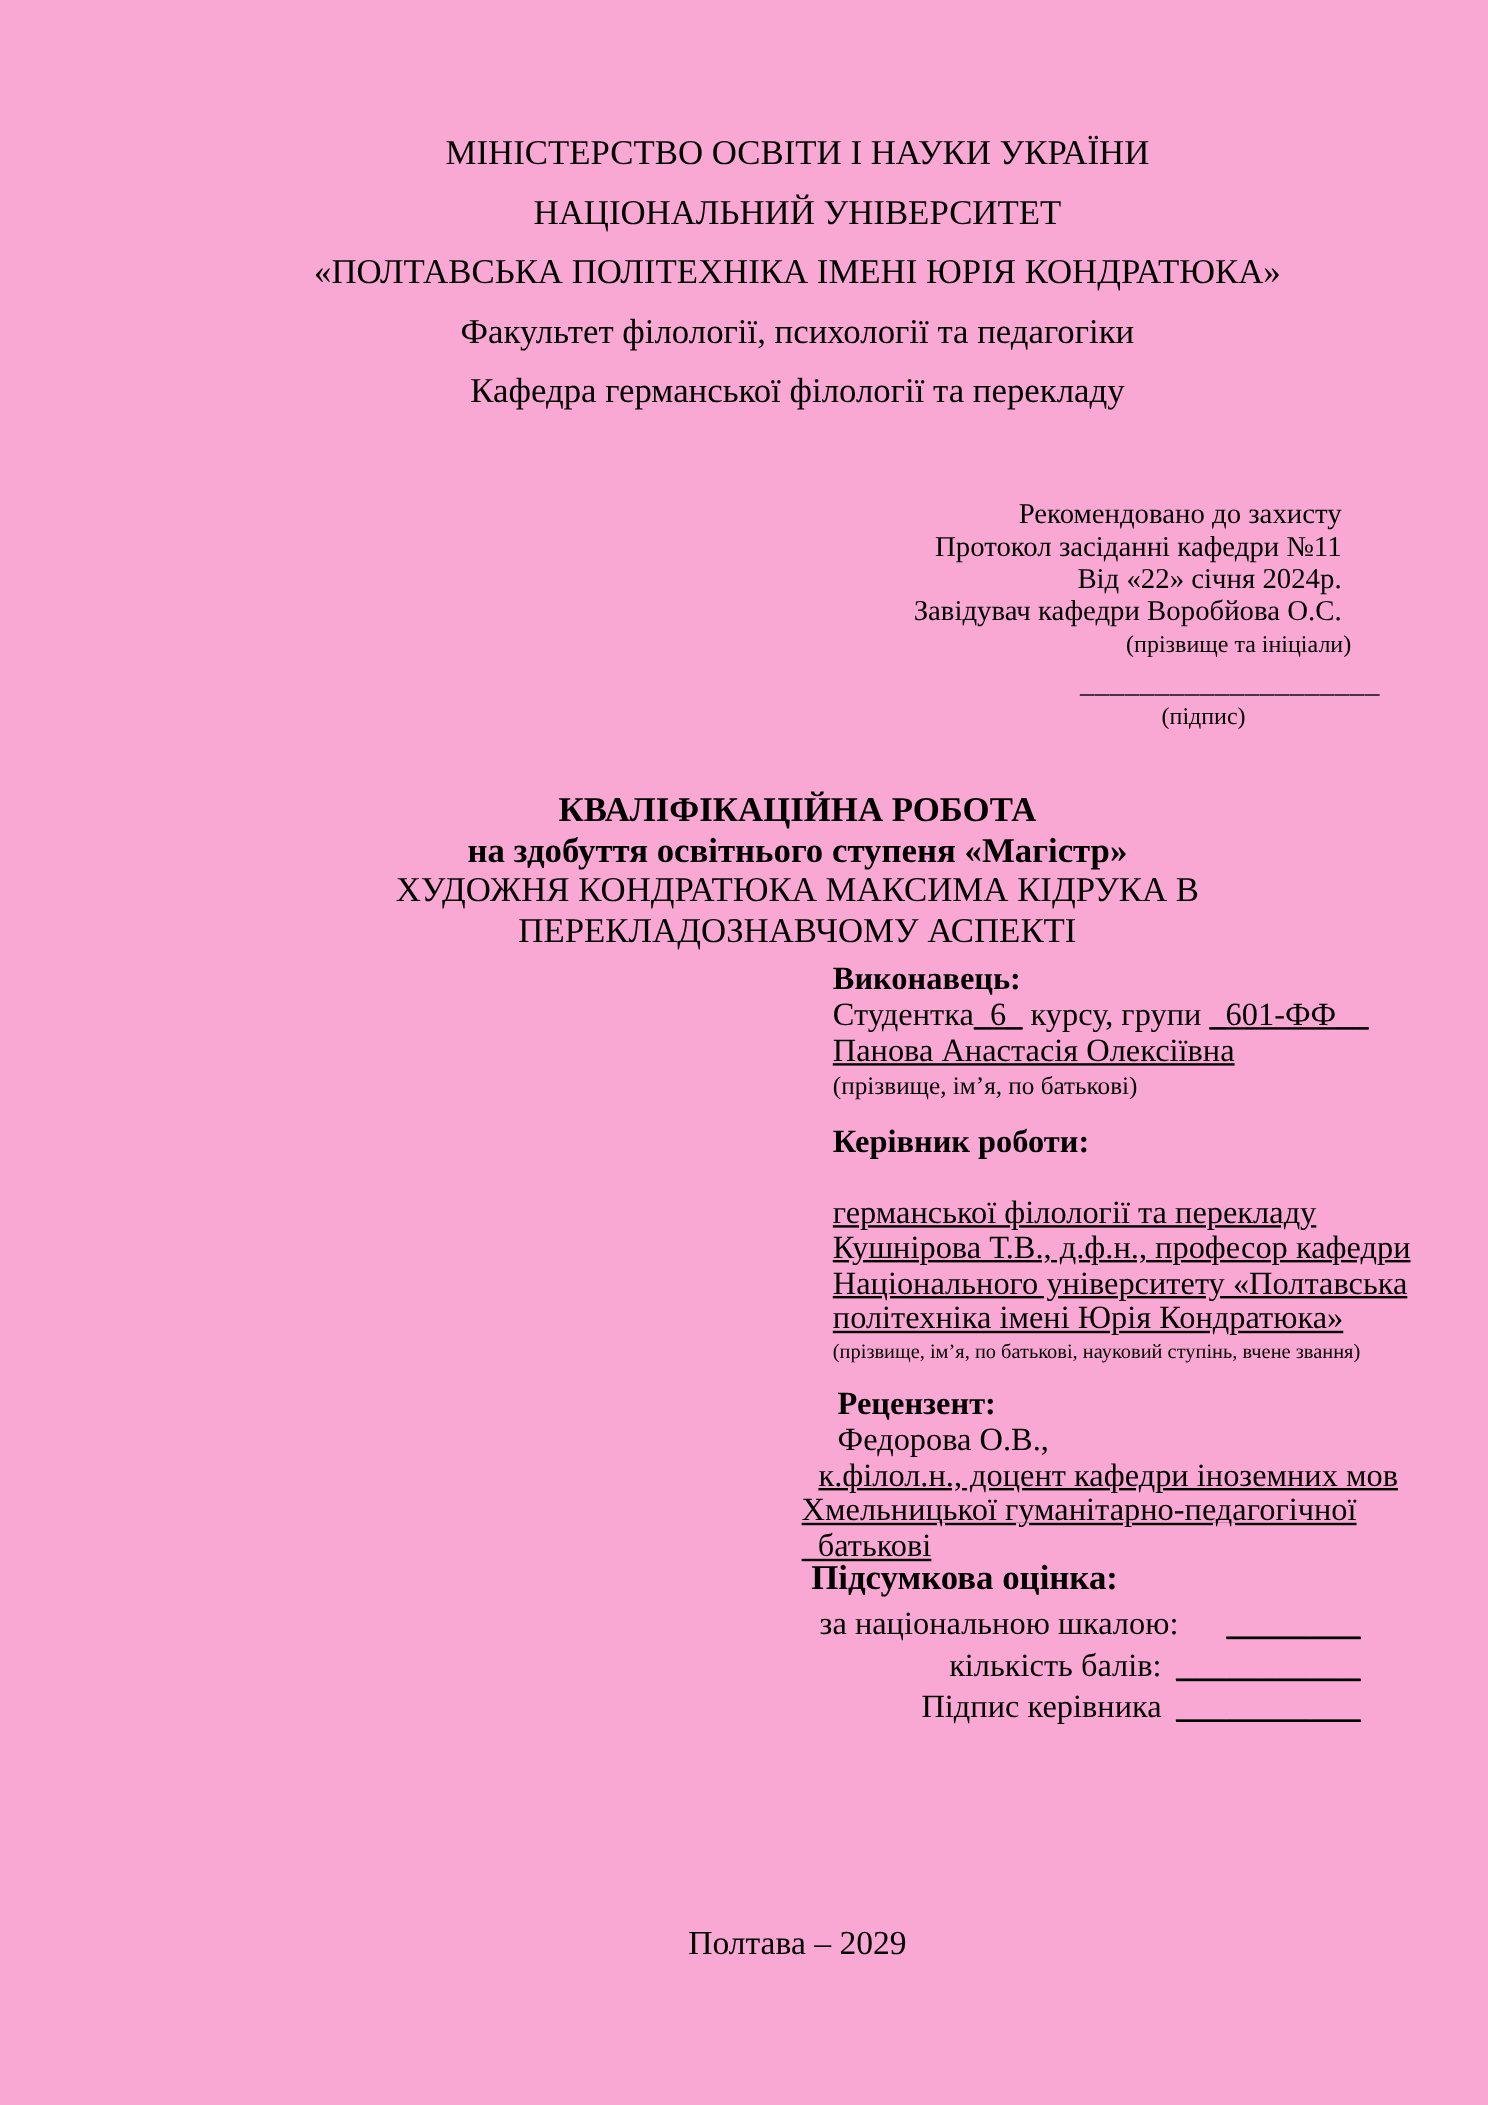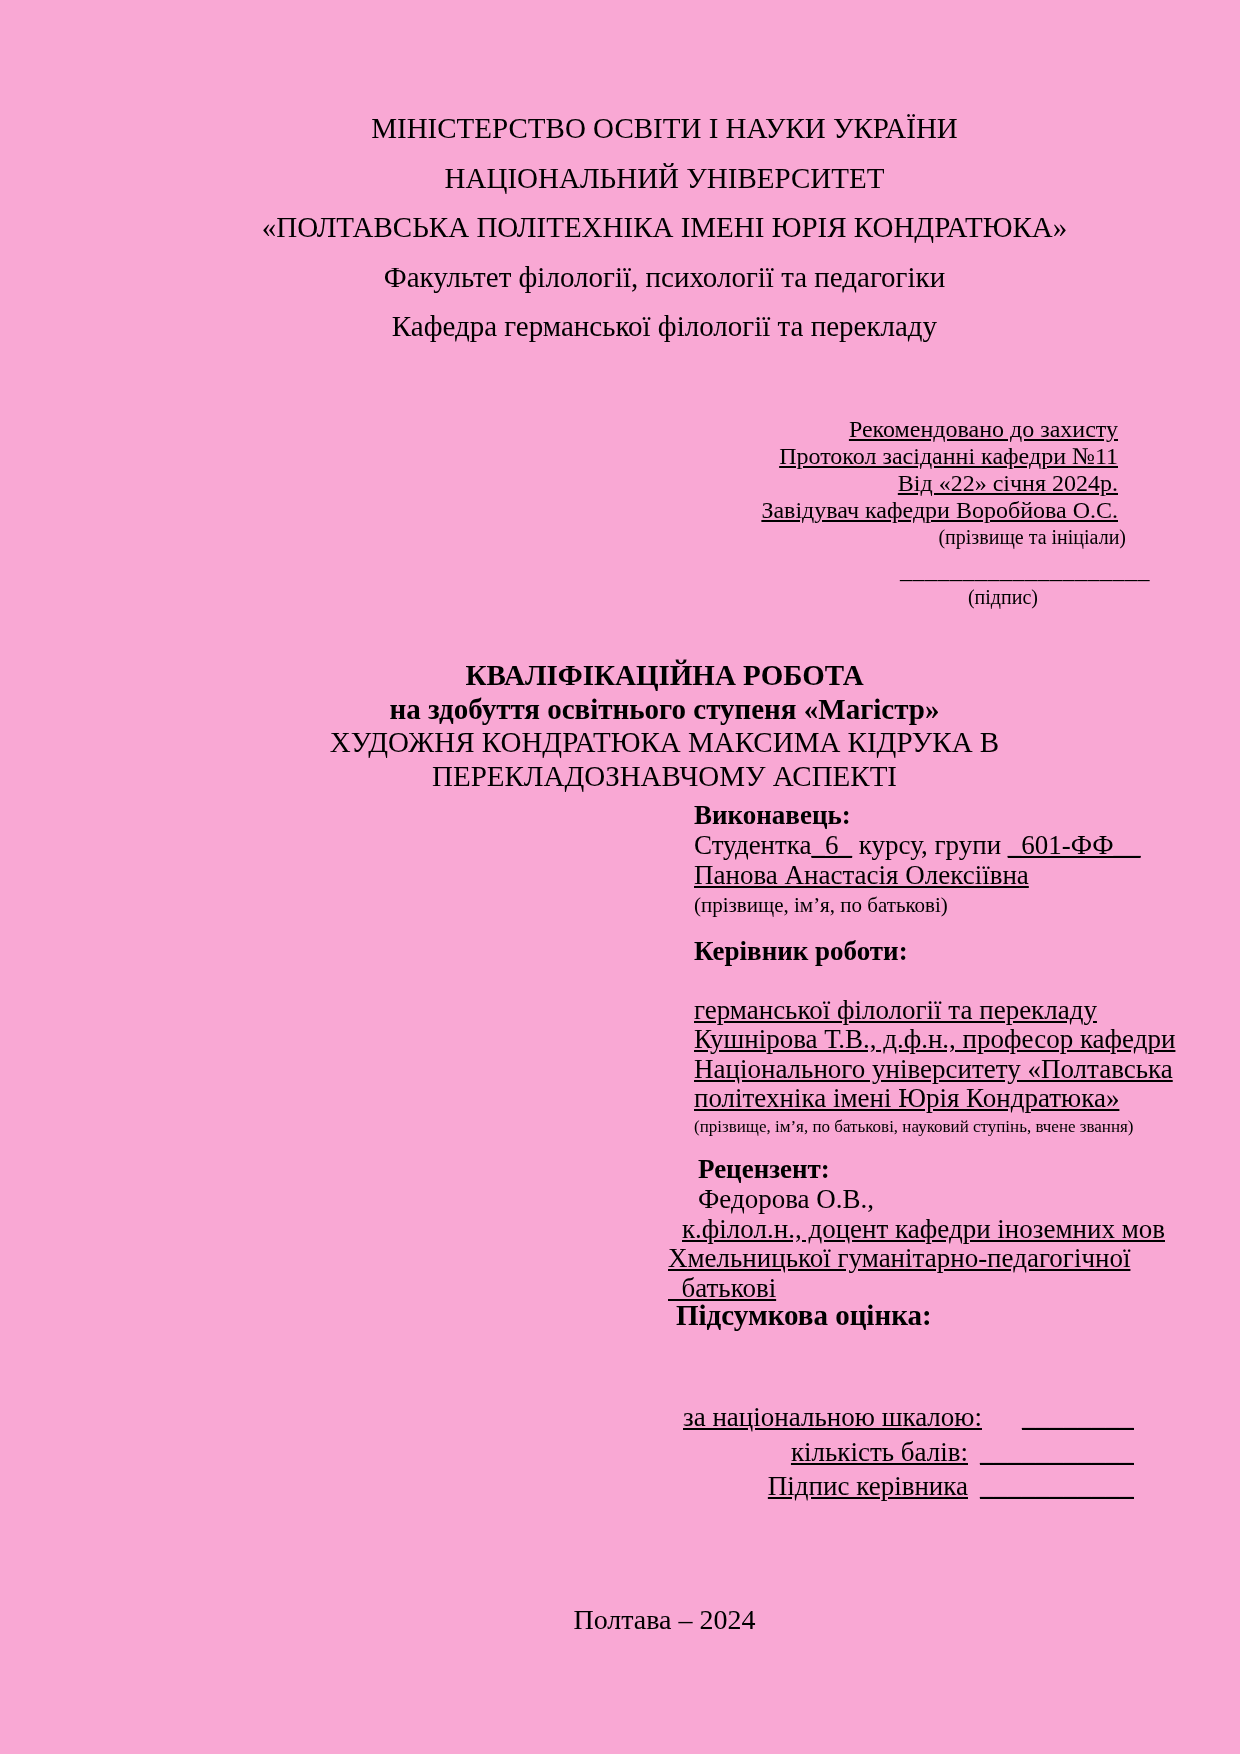--- a/index.html
+++ b/index.html
@@ -11,39 +11,39 @@
     font-family:"Liberation Serif","DejaVu Serif",serif;
     overflow:hidden;
   }
   .blk{position:absolute;}
   .center-area{left:177px;width:975px;text-align:center;}
   .header-block{top:104px;font-size:29px;line-height:49.5px;}
   .approval-block{
     top:416px;right:90px;width:620px;
     text-align:right;font-size:24px;line-height:27px;
   }
-  .approval-line{padding-right:32px;text-decoration:underline;}
+  .approval-line{padding-right:32px;}
   .approval-cap{font-size:20px;padding-right:24px;}
   .sig-line{padding-right:0;margin-top:6px;letter-spacing:.5px;}
   .sig-cap{font-size:20px;padding-right:112px;}
   .title-block{top:659px;font-size:29px;line-height:33.5px;}
   .bold{font-weight:bold;}
   .rightcol{font-size:27px;line-height:30px;white-space:nowrap;}
   .executor-block{top:800px;left:694px;}
   .cap21{font-size:21px;}
   .supervisor-label{top:936px;left:694px;}
   .supervisor-lines{top:996px;left:694px;line-height:29.3px;}
   .u{text-decoration:underline;}
   .tinycap{font-size:17px;line-height:27px;white-space:nowrap;}
   .reviewer-block{top:1155px;left:668px;line-height:29.8px;}
   .ind{padding-left:30px;}
   .ind-sm{padding-left:14px;}
   .pre{white-space:pre;}
   .grade-label{top:1300px;left:676px;font-size:29px;}
-  .grade-rows{top:1400px;left:676px;width:458px;text-align:right;line-height:34.7px;text-decoration:underline;}
+  .grade-rows{top:1336px;left:676px;width:458px;text-align:right;line-height:34.7px;}
   .grade-row{white-space:pre;}
   .blank{text-decoration:underline;letter-spacing:.5px;}
   .gap-wide{display:inline-block;width:40px;}
   .gap-narrow{display:inline-block;width:12px;}
   .footer-block{top:1604px;font-size:28px;}
 </style>
 </head>
 <body>
 
 <div class="page">
@@ -97,15 +97,15 @@
     <div class="u pre">  батькові</div>
   </div>
 
   <div class="blk rightcol bold grade-label">Підсумкова оцінка:</div>
   <div class="blk rightcol grade-rows">
     <div class="grade-row"><span>за національною шкалою:</span><span class="gap-wide"></span><span class="blank">________</span></div>
     <div class="grade-row"><span>кількість балів:</span><span class="gap-narrow"></span><span class="blank">___________</span></div>
     <div class="grade-row"><span>Підпис керівника</span><span class="gap-narrow"></span><span class="blank">___________</span></div>
   </div>
 
-  <div class="blk center-area footer-block">Полтава – 2024</div>
+  <div class="blk center-area footer-block">Полтава – 2029</div>
 
 </div>
 
 </body></html>

